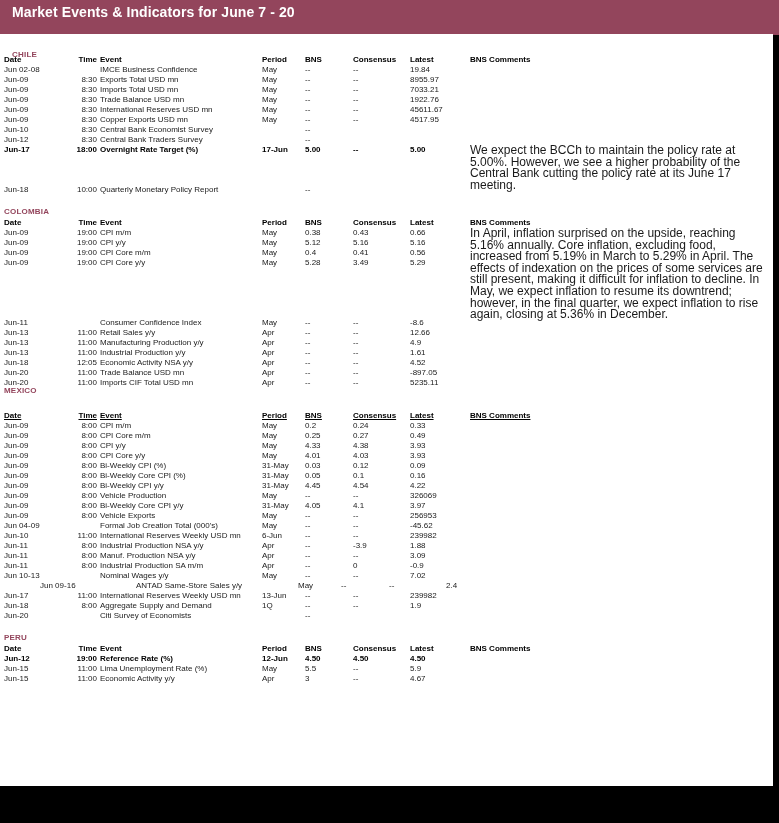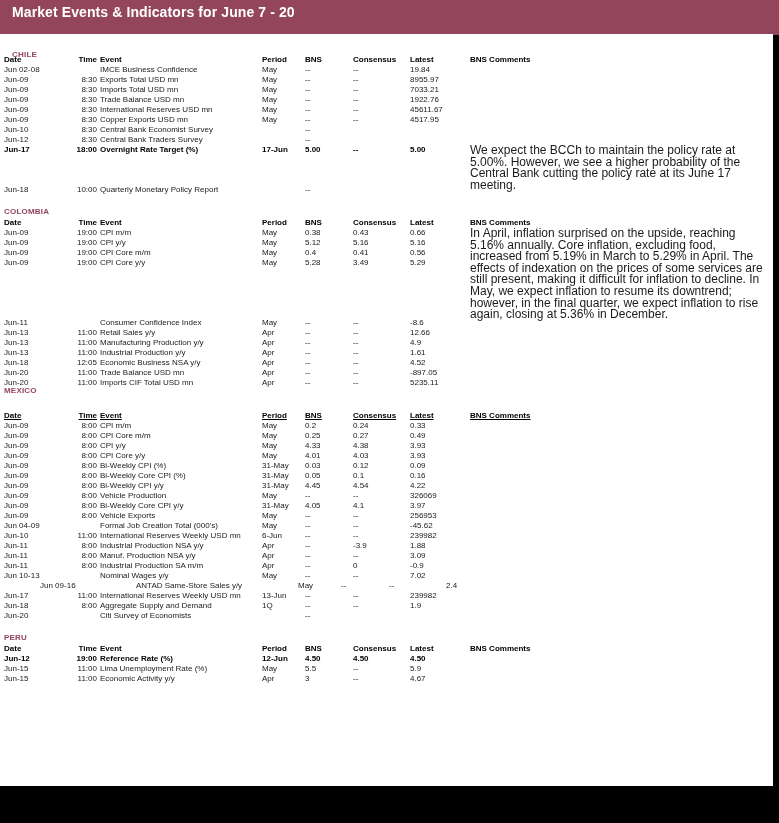--- a/index.html
+++ b/index.html
@@ -287,21 +287,21 @@
         <span class="c col-time">11:00</span>
         <span class="c col-event">Industrial Production y/y</span>
         <span class="c col-period">Apr</span>
         <span class="c col-bns">--</span>
         <span class="c col-cons">--</span>
         <span class="c col-latest">1.61</span>
       </div>
       <div class="row" style="top: 324px;">
         <span class="c col-date">Jun-18</span>
         <span class="c col-time">12:05</span>
-        <span class="c col-event">Economic Business NSA y/y</span>
+        <span class="c col-event">Economic Activity NSA y/y</span>
         <span class="c col-period">Apr</span>
         <span class="c col-bns">--</span>
         <span class="c col-cons">--</span>
         <span class="c col-latest">4.52</span>
       </div>
       <div class="row" style="top: 334px;">
         <span class="c col-date">Jun-20</span>
         <span class="c col-time">11:00</span>
         <span class="c col-event">Trade Balance USD mn</span>
         <span class="c col-period">Apr</span>

